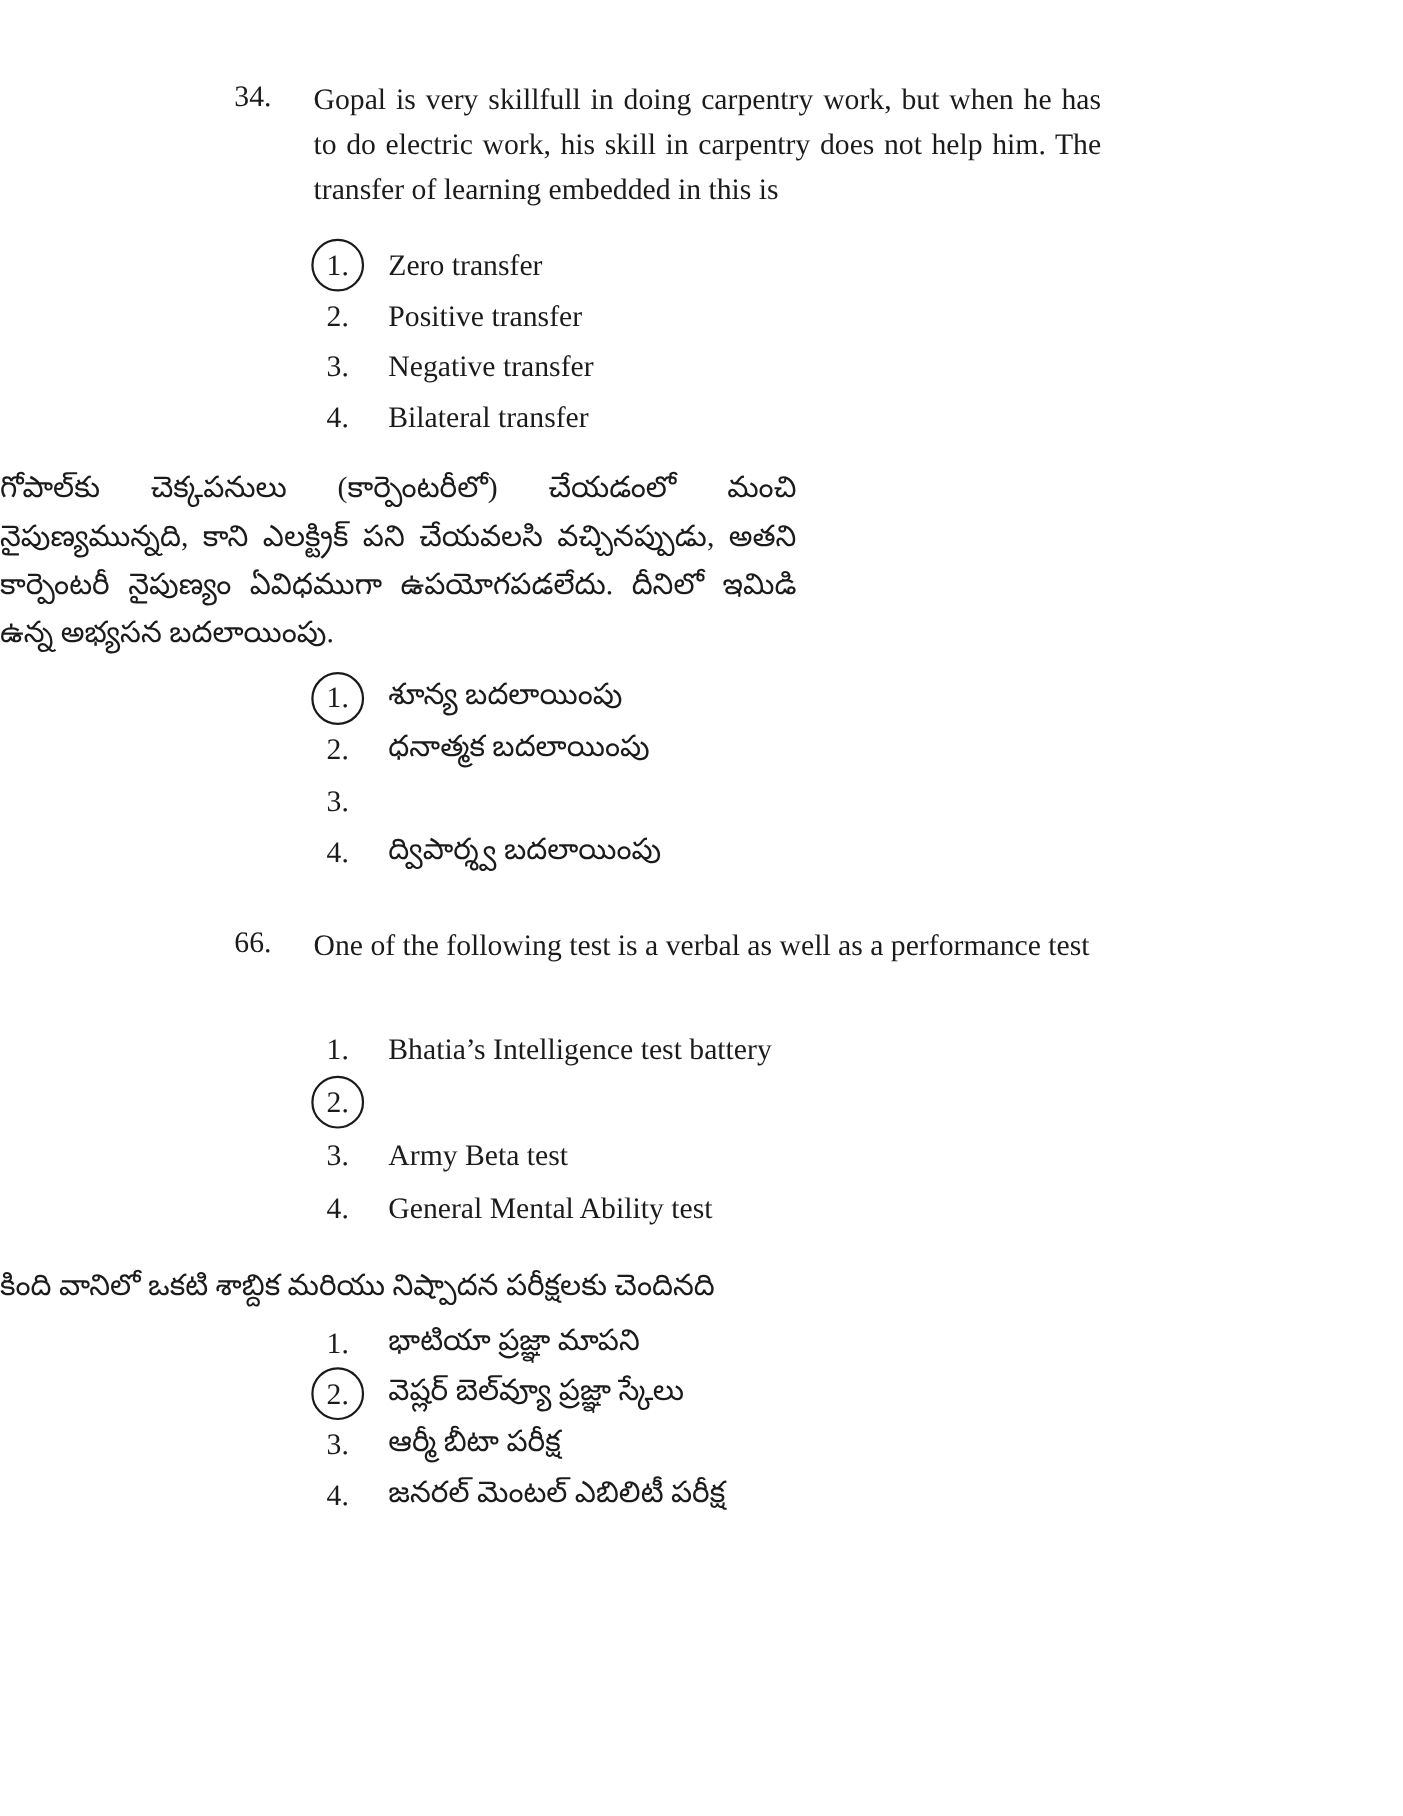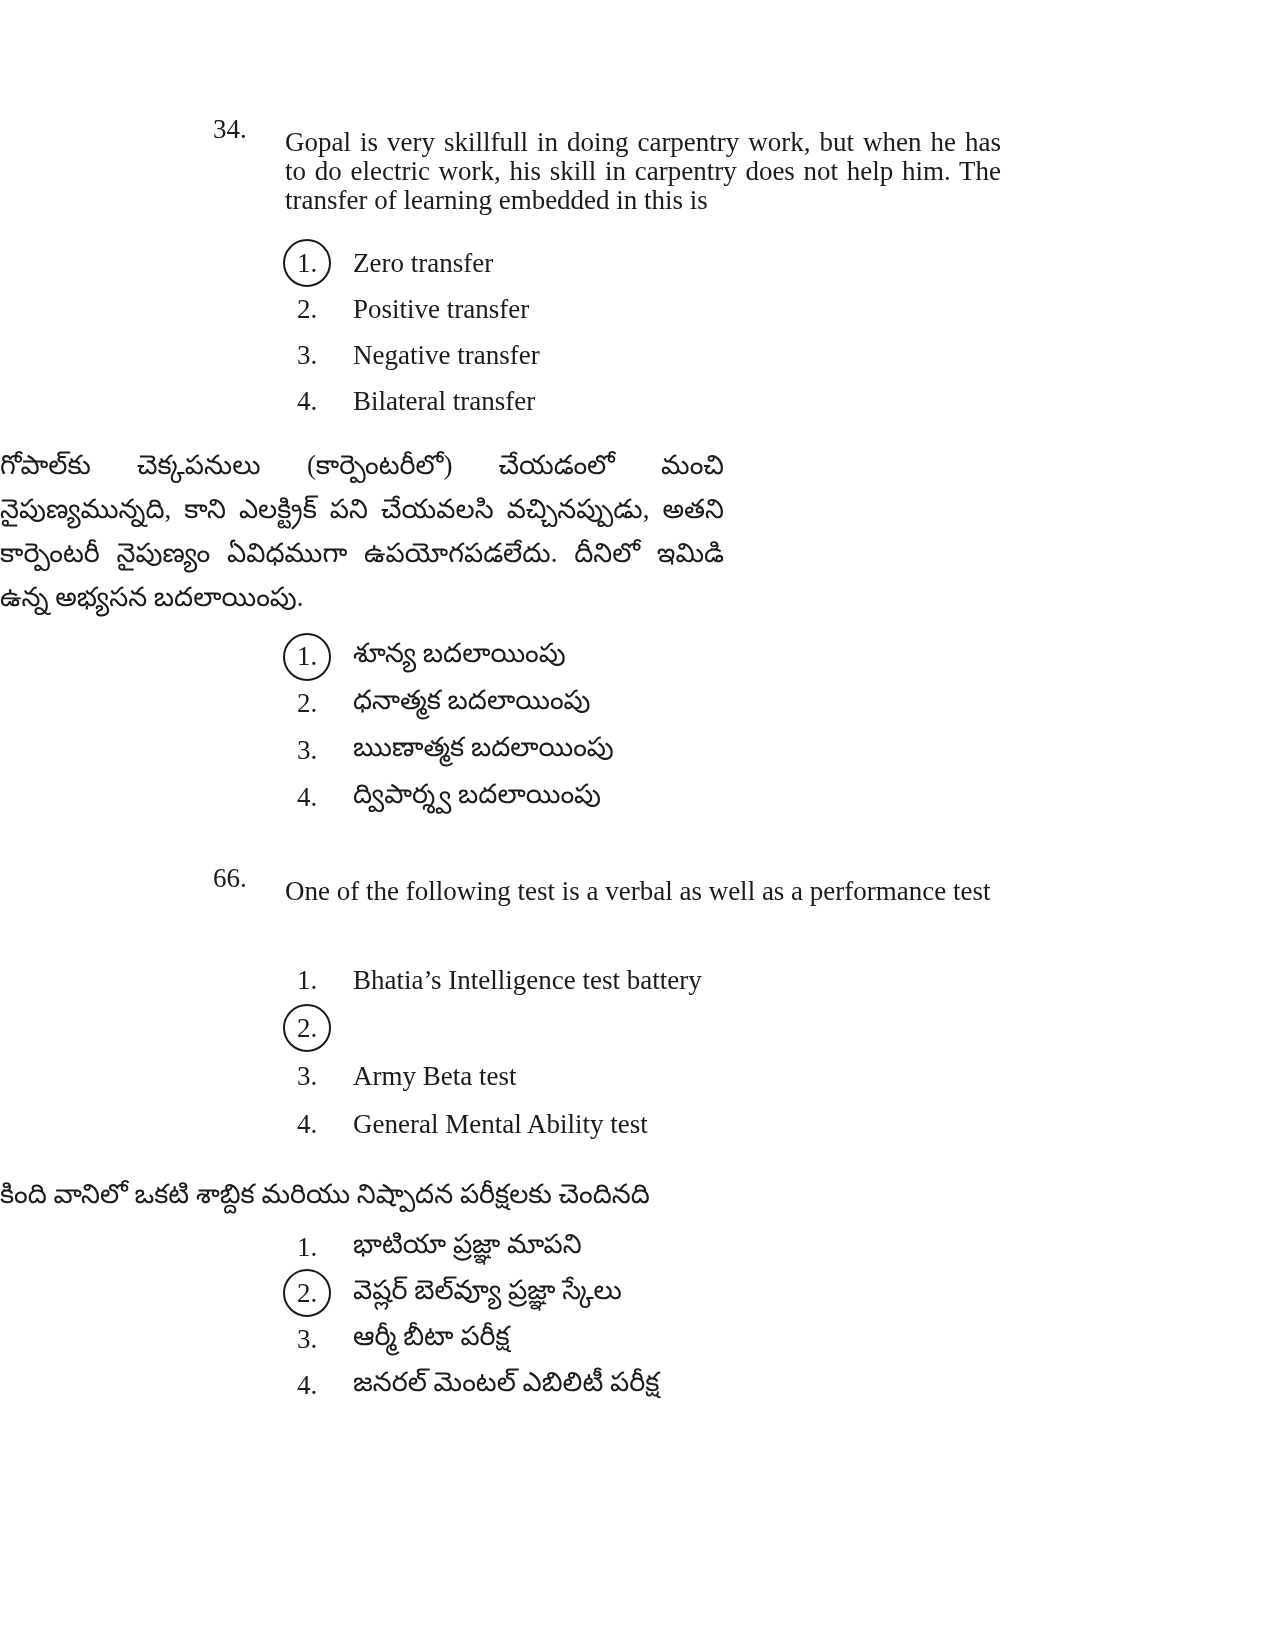--- a/index.html
+++ b/index.html
@@ -4,32 +4,32 @@
 <style>
   * { margin:0; padding:0; box-sizing:border-box; }
   html,body { background:#ffffff; }
   .page {
     position:relative;
     width:1275px;
     height:1651px;
     background:#ffffff;
     color:#1b1b1b;
     font-family:"Liberation Serif", serif;
-    padding-top:112px;
+    padding-top:70px;
     overflow:hidden;
   }
   .q-head { display:flex; }
   .q-num {
     flex:none;
     width:72px;
     margin-left:213px;
     font-size:27px;
     line-height:35px;
   }
-  .q-text { font-size:27px; line-height:29px;margin-top:16px; }
+  .q-text { font-size:27px; line-height:41px; }
   .q-text.en { width:716px; text-align:justify; }
   .q-text.te {
     width:724px;
     line-height:44px;
     text-align:justify;
     text-align-last:left;
   }
   .opts { }
   .opt { display:flex; align-items:center; margin-left:283px; }
   .opt-num {
@@ -97,21 +97,20 @@
       <div class="opt">
         <span class="opt-num circled">1.</span>
         <span class="opt-label">శూన్య బదలాయింపు</span>
       </div>
       <div class="opt">
         <span class="opt-num">2.</span>
         <span class="opt-label">ధనాత్మక బదలాయింపు</span>
       </div>
       <div class="opt">
         <span class="opt-num">3.</span>
-        <span class="opt-label">ఋణాత్మక బదలాయింపు</span>
       </div>
       <div class="opt">
         <span class="opt-num">4.</span>
         <span class="opt-label">ద్విపార్శ్వ బదలాయింపు</span>
       </div>
     </div>
   </section>
 
   <section class="question q35">
     <div class="q-head">

